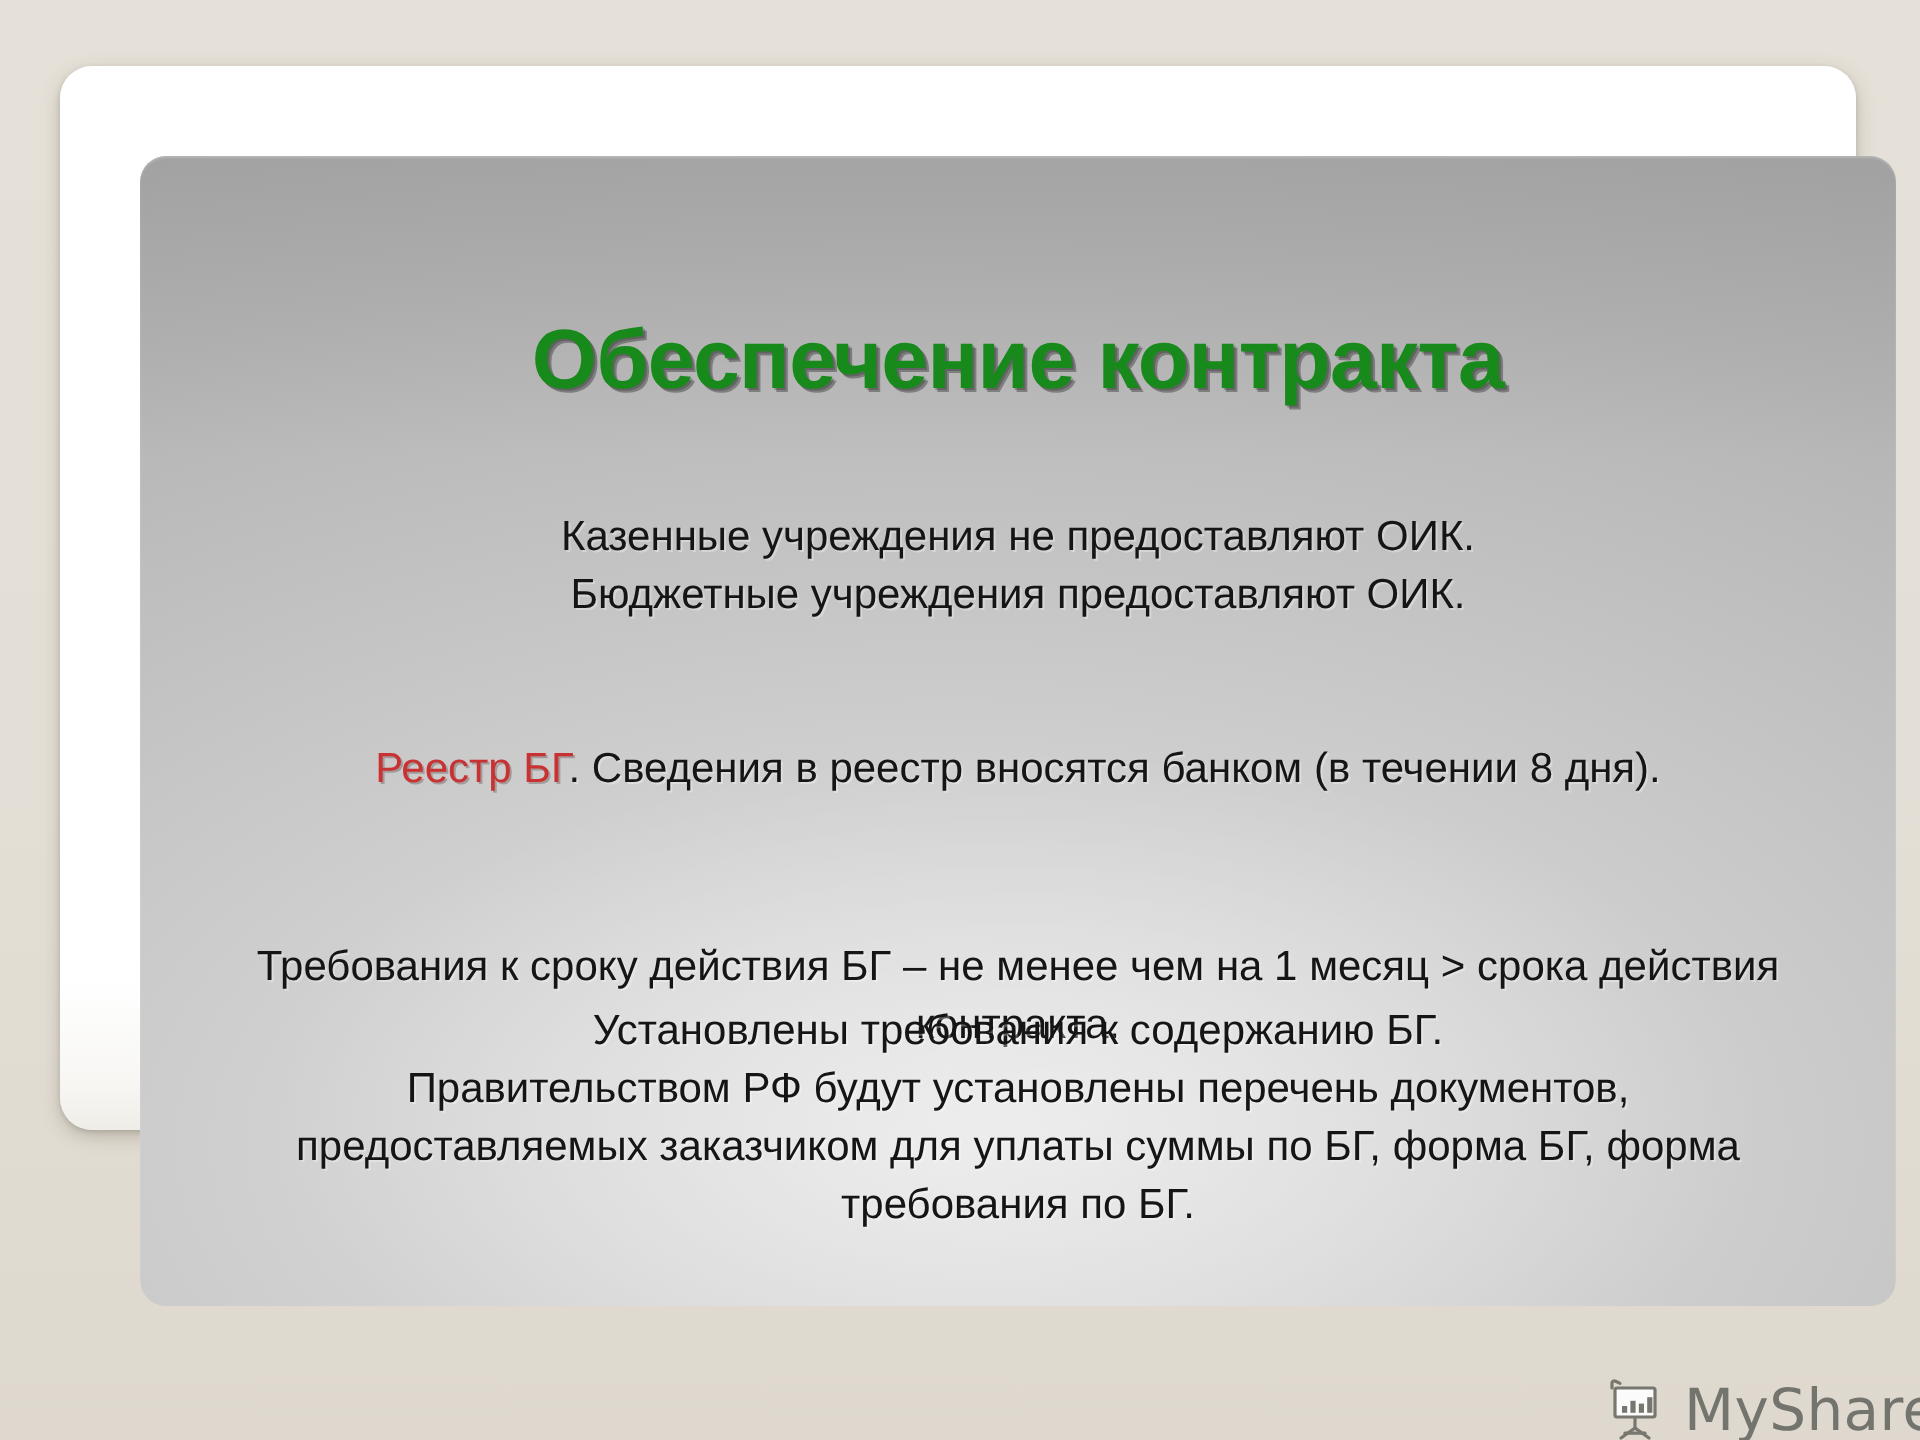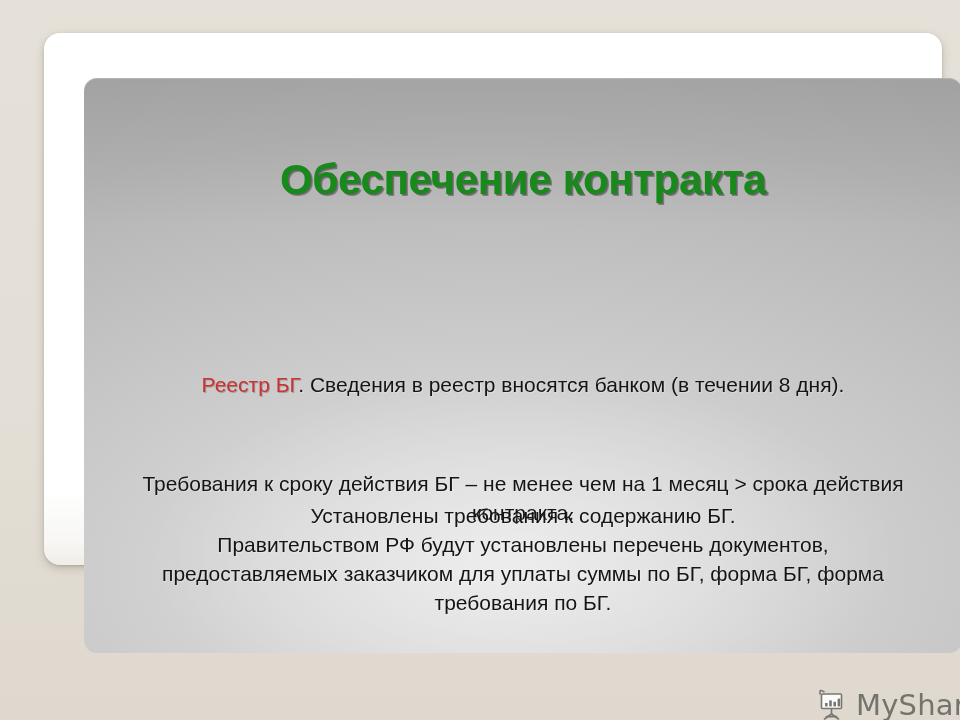--- a/index.html
+++ b/index.html
@@ -21,21 +21,21 @@
     position: absolute;
     left: 0; top: 0;
     width: 960px; height: 720px;
     background:
       linear-gradient(180deg, #e6e1d8 0%, #e4dfd6 55%, #ded8ce 100%);
   }
 
   
   #slide-card {
     position: absolute;
-    left: 44px;
+    left: 30px;
     top: 33px;
     width: 898px;
     height: 532px;
     background: linear-gradient(180deg,#ffffff 0%, #ffffff 86%, #f7f6f3 96%, #efede7 100%);
     border-radius: 16px;
     box-shadow: 0 3px 9px rgba(120,112,98,0.38),
                 0 1px 2px rgba(120,112,98,0.25);
   }
 
   
@@ -137,20 +137,22 @@
 <div id="page">
 
   <div id="slide-card">
 
     <div id="slide-surface">
       <div id="slide-sheen"></div>
       <div id="slide-glow"></div>
 
       <div id="slide-title">Обеспечение контракта</div>
 
+      <div class="para" id="para-0">Казенные учреждения не предоставляют ОИК.
+Бюджетные учреждения предоставляют ОИК.</div>
 
       <div class="para" id="para-1"><span class="accent-red">Реестр БГ</span><span>. Сведения в реестр вносятся банком (в течении 8 дня).</span></div>
 
       <div class="para" id="para-2">Требования к сроку действия БГ – не менее чем на 1 месяц &gt; срока действия контракта.</div>
 
       <div class="para" id="para-3">Установлены требования к содержанию БГ.
 Правительством РФ будут установлены перечень документов, предоставляемых заказчиком для уплаты суммы по БГ, форма БГ, форма требования по БГ.</div>
 
     </div>
 

